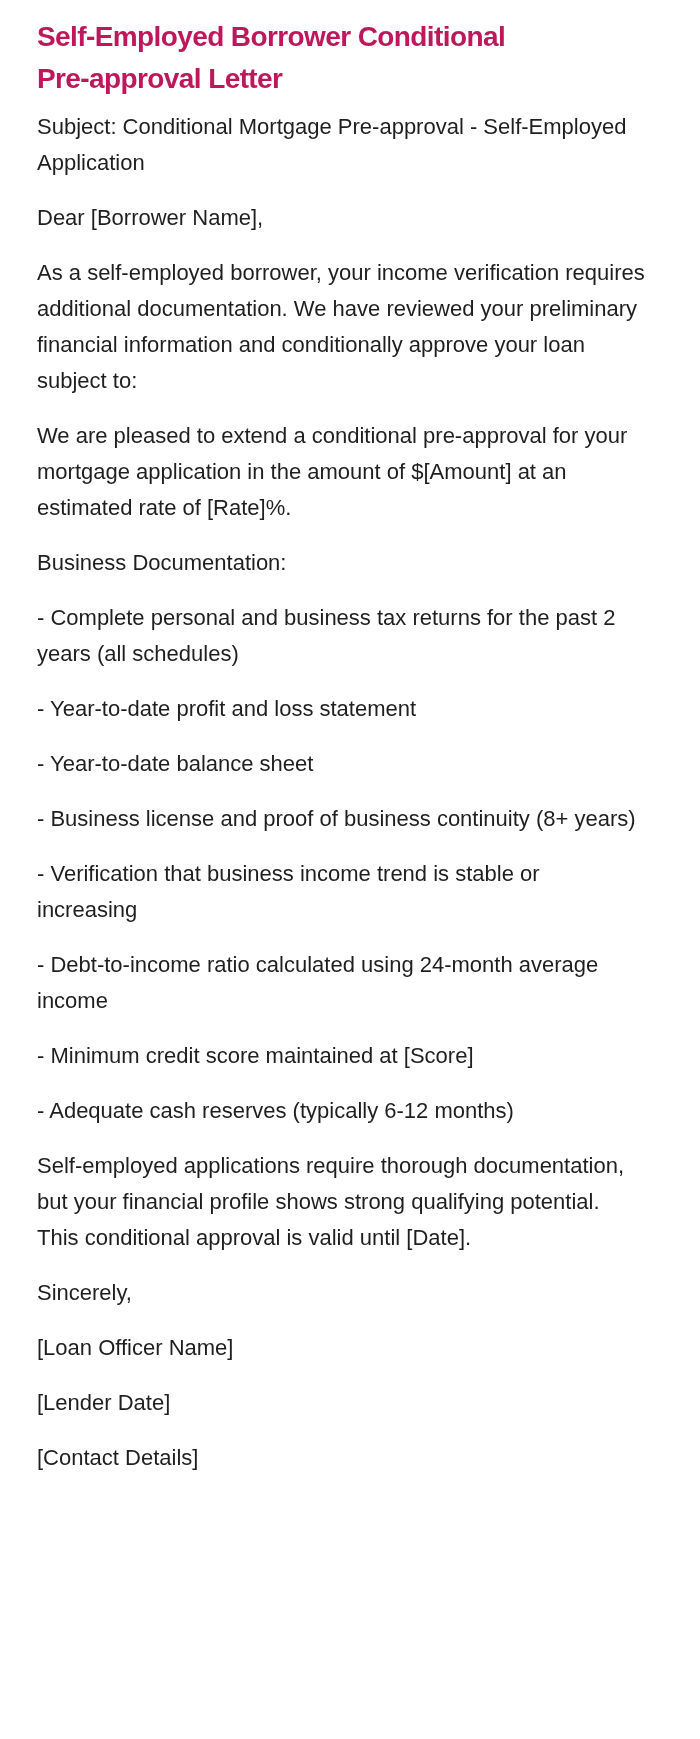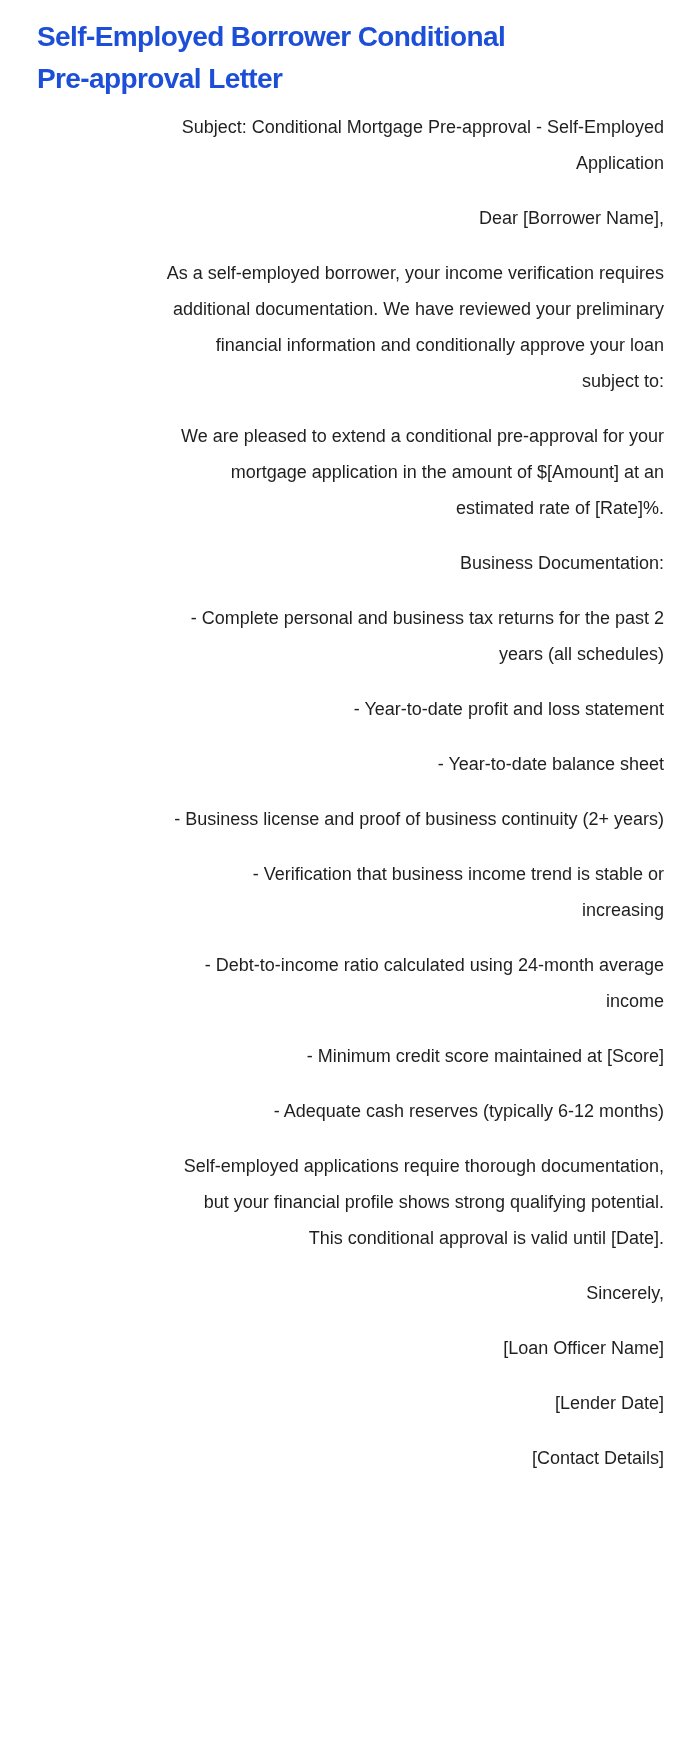--- a/index.html
+++ b/index.html
@@ -18,31 +18,30 @@
     width: 700px;
     min-height: 1739px;
     padding: 16px 36px 40px 37px;
     background: #ffffff;
   }
   h1.letter-title {
     font-size: 28px;
     line-height: 42px;
     font-weight: 700;
     letter-spacing: -0.6px;
-    color: #1d4ed8;
+    color: #be185d;
     margin: 0 0 9px 0;
     white-space: pre-line;
   }
   p.para {
-    font-size: 18px;
+    font-size: 22px;
     line-height: 36px;
     font-weight: 400;
-    margin: 0 0 19px 17px;
+    margin: 0 0 19px 0;
     white-space: pre-line;
-    text-align: right;
   }
 </style>
 </head>
 <body>
 
 <main class="doc">
   <h1 class="letter-title">Self-Employed Borrower Conditional
 Pre-approval Letter</h1>
 
   <p class="para">Subject: Conditional Mortgage Pre-approval - Self-Employed
@@ -54,21 +53,21 @@
 subject to:</p>
   <p class="para">We are pleased to extend a conditional pre-approval for your
 mortgage application in the amount of $[Amount] at an
 estimated rate of [Rate]%.</p>
 
   <p class="para">Business Documentation:</p>
   <p class="para">- Complete personal and business tax returns for the past 2
 years (all schedules)</p>
   <p class="para">- Year-to-date profit and loss statement</p>
   <p class="para">- Year-to-date balance sheet</p>
-  <p class="para">- Business license and proof of business continuity (2+ years)</p>
+  <p class="para">- Business license and proof of business continuity (8+ years)</p>
 
   <p class="para">- Verification that business income trend is stable or
 increasing</p>
   <p class="para">- Debt-to-income ratio calculated using 24-month average
 income</p>
   <p class="para">- Minimum credit score maintained at [Score]</p>
   <p class="para">- Adequate cash reserves (typically 6-12 months)</p>
 
   <p class="para">Self-employed applications require thorough documentation,
 but your financial profile shows strong qualifying potential.

